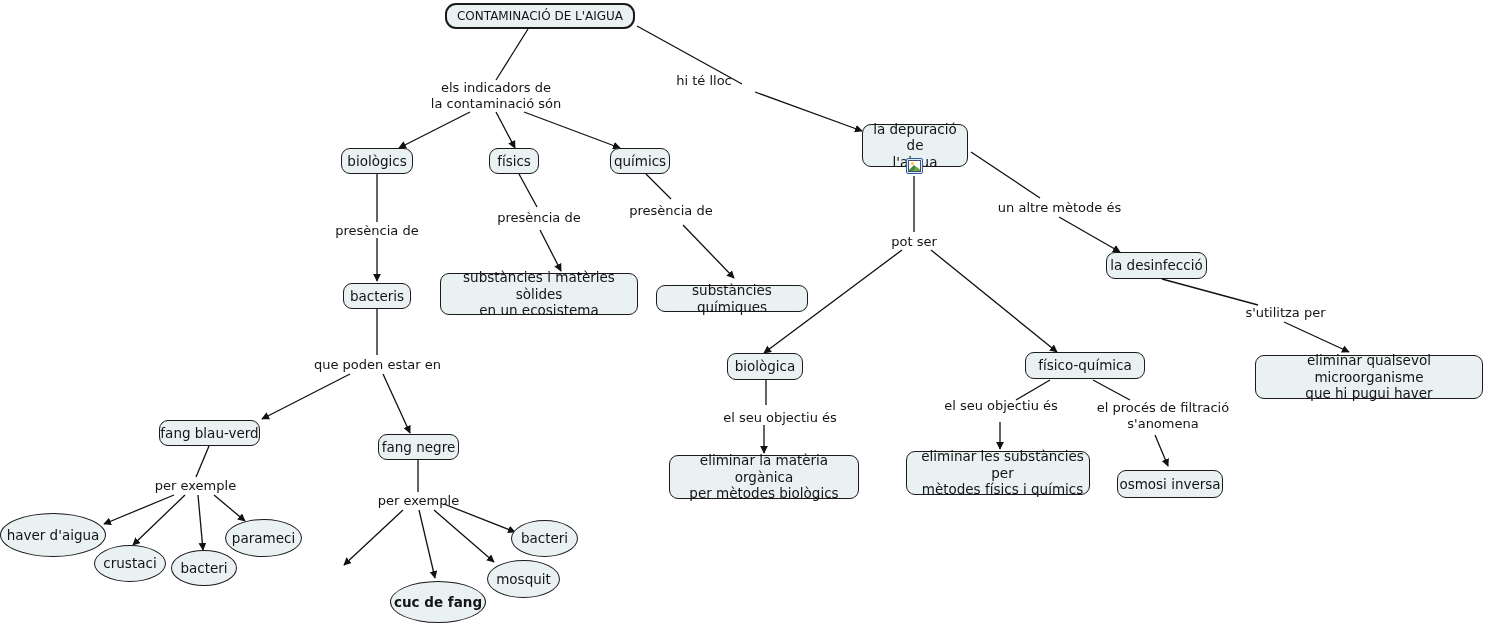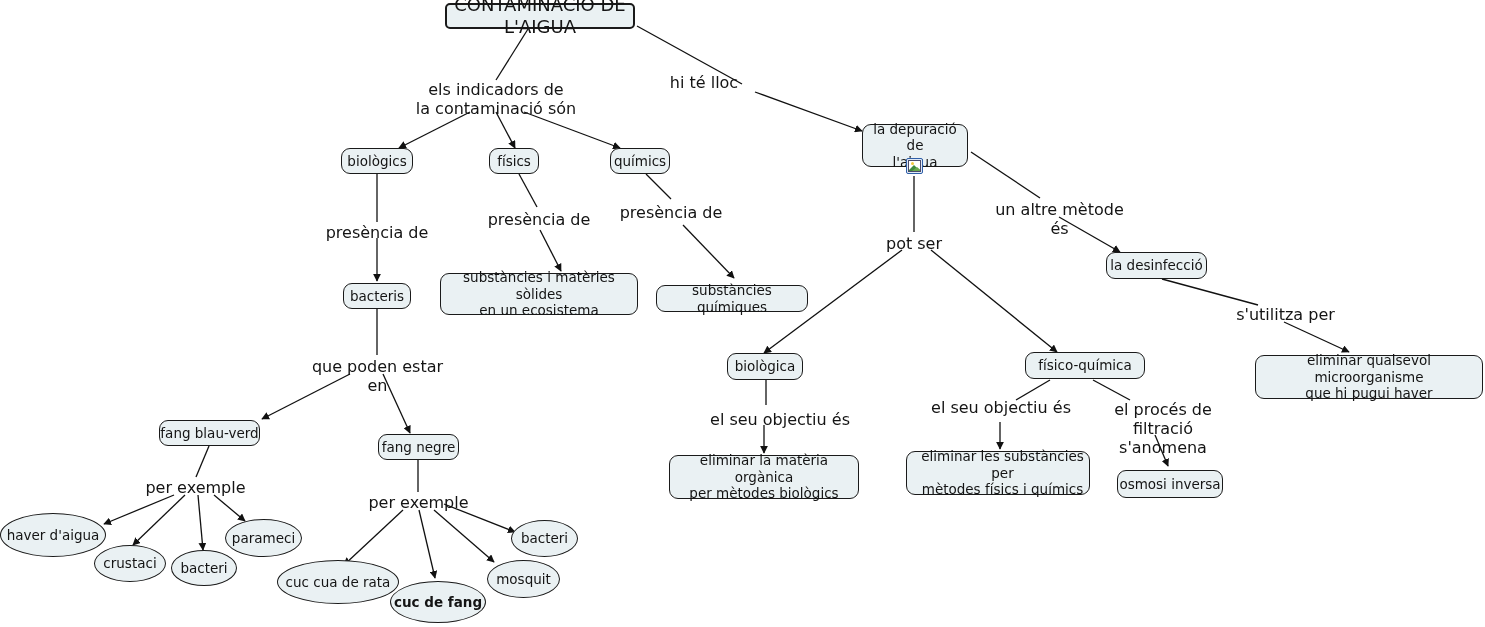--- a/index.html
+++ b/index.html
@@ -38,30 +38,30 @@
     line-height: 1.22;
     font-size: 13.5px;
     white-space: pre-line;
     z-index: 2;
   }
   .node.rounded {
     border-radius: 9px;
   }
   .node.root {
     border-width: 2px;
-    border-radius: 5px;
-    font-size: 18px;
+    border-radius: 11px;
+    font-size: 12px;
   }
   .node.ellipse {
     border-radius: 50%;
   }
   .link-label {
     position: absolute;
     color: #141414;
-    font-size: 16px;
+    font-size: 13px;
     line-height: 1.2;
     text-align: center;
     white-space: pre-line;
     background: transparent;
     z-index: 3;
   }
   .res-icon {
     position: absolute;
     width: 17px;
     height: 16px;
@@ -199,21 +199,20 @@
   <div class="node rounded" style="left:378px; top:434px; width:81px; height:26px;">fang negre</div>
 
   <div class="node ellipse" style="left:0px; top:513px; width:106px; height:44px;">haver d'aigua</div>
 
   <div class="node ellipse" style="left:94px; top:545px; width:72px; height:37px;">crustaci</div>
 
   <div class="node ellipse" style="left:171px; top:550px; width:66px; height:36px;">bacteri</div>
 
   <div class="node ellipse" style="left:225px; top:519px; width:77px; height:38px;">parameci</div>
 
-  <div class="node ellipse" style="left:277px; top:560px; width:122px; height:44px;">cuc cua de rata</div>
 
   <div class="node ellipse" style="left:390px; top:581px; width:96px; height:42px;font-weight:bold;">cuc de fang</div>
 
   <div class="node ellipse" style="left:487px; top:560px; width:73px; height:38px;">mosquit</div>
 
   <div class="node ellipse" style="left:511px; top:520px; width:67px; height:37px;">bacteri</div>
 
   <div class="node rounded" style="left:862px; top:124px; width:106px; height:43px;">la depuració de
 l'aigua</div>
 

